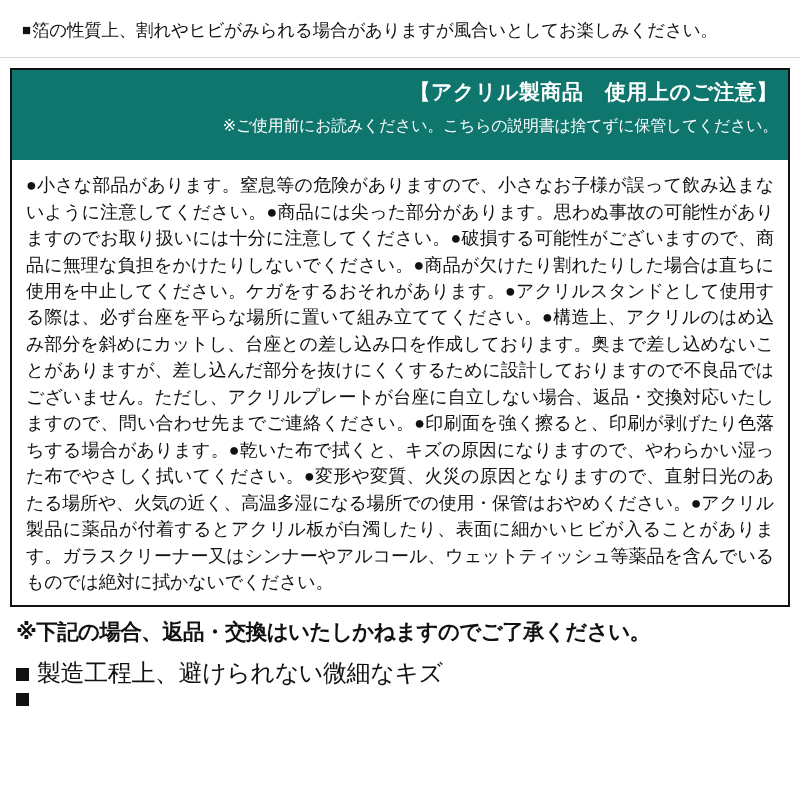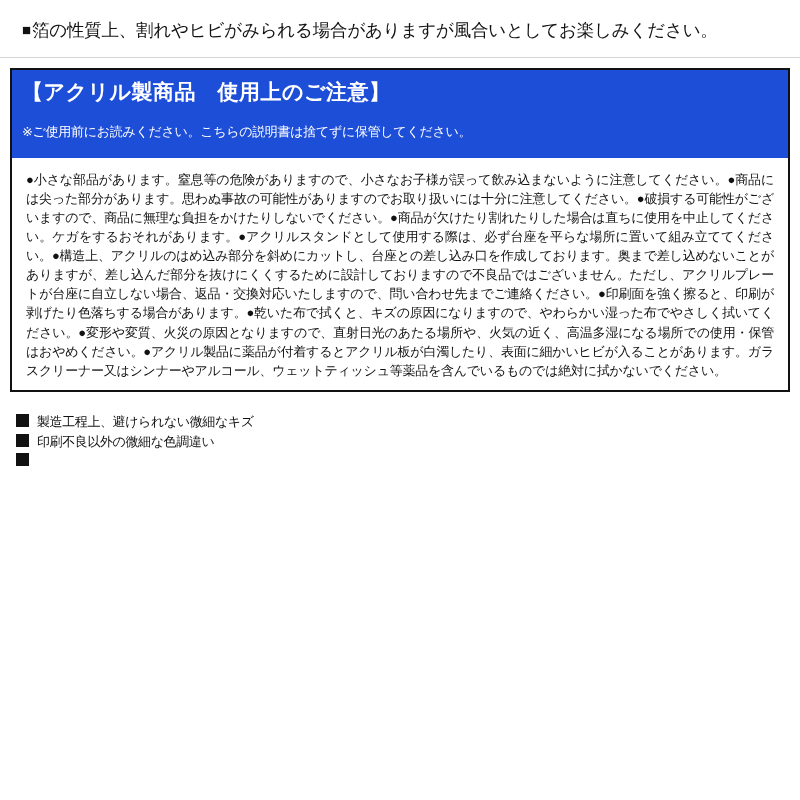--- a/index.html
+++ b/index.html
@@ -48,42 +48,42 @@
   }
 
   
   .panel {
     margin: 10px 10px 0 10px;
     border: 2px solid #111111;
     box-sizing: border-box;
     background: #ffffff;
   }
   .panel-head {
-    background: #1d4ed8;
+    background: #0f766e;
     color: #ffffff;
-    padding: 9px 10px 18px 10px;
-    text-align: left;
+    padding: 9px 10px 25px 10px;
+    text-align: right;
   }
   .panel-title {
     font-size: 21px;
     font-weight: bold;
     letter-spacing: 0.5px;
     line-height: 1.2;
   }
   .panel-sub {
-    font-size: 13px;
-    margin-top: 20px;
+    font-size: 16px;
+    margin-top: 12px;
     letter-spacing: -0.3px;
     line-height: 1.2;
   }
   .panel-body {
     padding: 12px 14px 10px 14px;
   }
   .body-text {
-    font-size: 13px;
+    font-size: 18px;
     line-height: 1.47;
     letter-spacing: -0.25px;
     text-align: justify;
     text-justify: inter-character;
     color: #111111;
   }
 
   
   .bottom {
     padding: 12px 16px 0 16px;
@@ -92,27 +92,26 @@
     font-size: 21.5px;
     font-weight: bold;
     letter-spacing: -0.6px;
     line-height: 1.25;
     color: #111111;
   }
   .bullet-list {
     margin-top: 9px;
   }
   .bullet-item {
-    font-size: 13px;
+    font-size: 24px;
     line-height: 1.52;
     letter-spacing: -0.4px;
     color: #111111;
     display: flex;
-    align-items: flex-start;
-    font-family: Liberation Mono, monospace;
+    align-items: center;
   }
   .bullet-mark {
     display: inline-block;
     width: 13px;
     height: 13px;
     background: #111111;
     margin-right: 8px;
     flex: none;
     position: relative;
     top: 1px;
@@ -133,28 +132,25 @@
     <div class="panel-head">
       <div class="panel-title">【アクリル製商品　使用上のご注意】</div>
       <div class="panel-sub">※ご使用前にお読みください。こちらの説明書は捨てずに保管してください。</div>
     </div>
     <div class="panel-body">
       <div class="body-text">●小さな部品があります。窒息等の危険がありますので、小さなお子様が誤って飲み込まないように注意してください。●商品には尖った部分があります。思わぬ事故の可能性がありますのでお取り扱いには十分に注意してください。●破損する可能性がございますので、商品に無理な負担をかけたりしないでください。●商品が欠けたり割れたりした場合は直ちに使用を中止してください。ケガをするおそれがあります。●アクリルスタンドとして使用する際は、必ず台座を平らな場所に置いて組み立ててください。●構造上、アクリルのはめ込み部分を斜めにカットし、台座との差し込み口を作成しております。奥まで差し込めないことがありますが、差し込んだ部分を抜けにくくするために設計しておりますので不良品ではございません。ただし、アクリルプレートが台座に自立しない場合、返品・交換対応いたしますので、問い合わせ先までご連絡ください。●印刷面を強く擦ると、印刷が剥げたり色落ちする場合があります。●乾いた布で拭くと、キズの原因になりますので、やわらかい湿った布でやさしく拭いてください。●変形や変質、火災の原因となりますので、直射日光のあたる場所や、火気の近く、高温多湿になる場所での使用・保管はおやめください。●アクリル製品に薬品が付着するとアクリル板が白濁したり、表面に細かいヒビが入ることがあります。ガラスクリーナー又はシンナーやアルコール、ウェットティッシュ等薬品を含んでいるものでは絶対に拭かないでください。</div>
     </div>
   </div>
 
   <div class="bottom">
+    <div class="bottom-heading">※下記の場合、返品・交換はいたしかねますのでご了承ください。</div>
     <div class="bullet-list">
       <div class="bullet-item">
           <span class="bullet-mark"></span>
           <span>製造工程上、避けられない微細なキズ</span>
-        </div>
-      <div class="bullet-item">
-          <span class="bullet-mark"></span>
-          <span>印刷不良以外の微細な色調違い</span>
         </div>
       <div class="bullet-item">
           <span class="bullet-mark"></span>
         </div>
     </div>
   </div>
 
 </div>
 
 </body></html>

